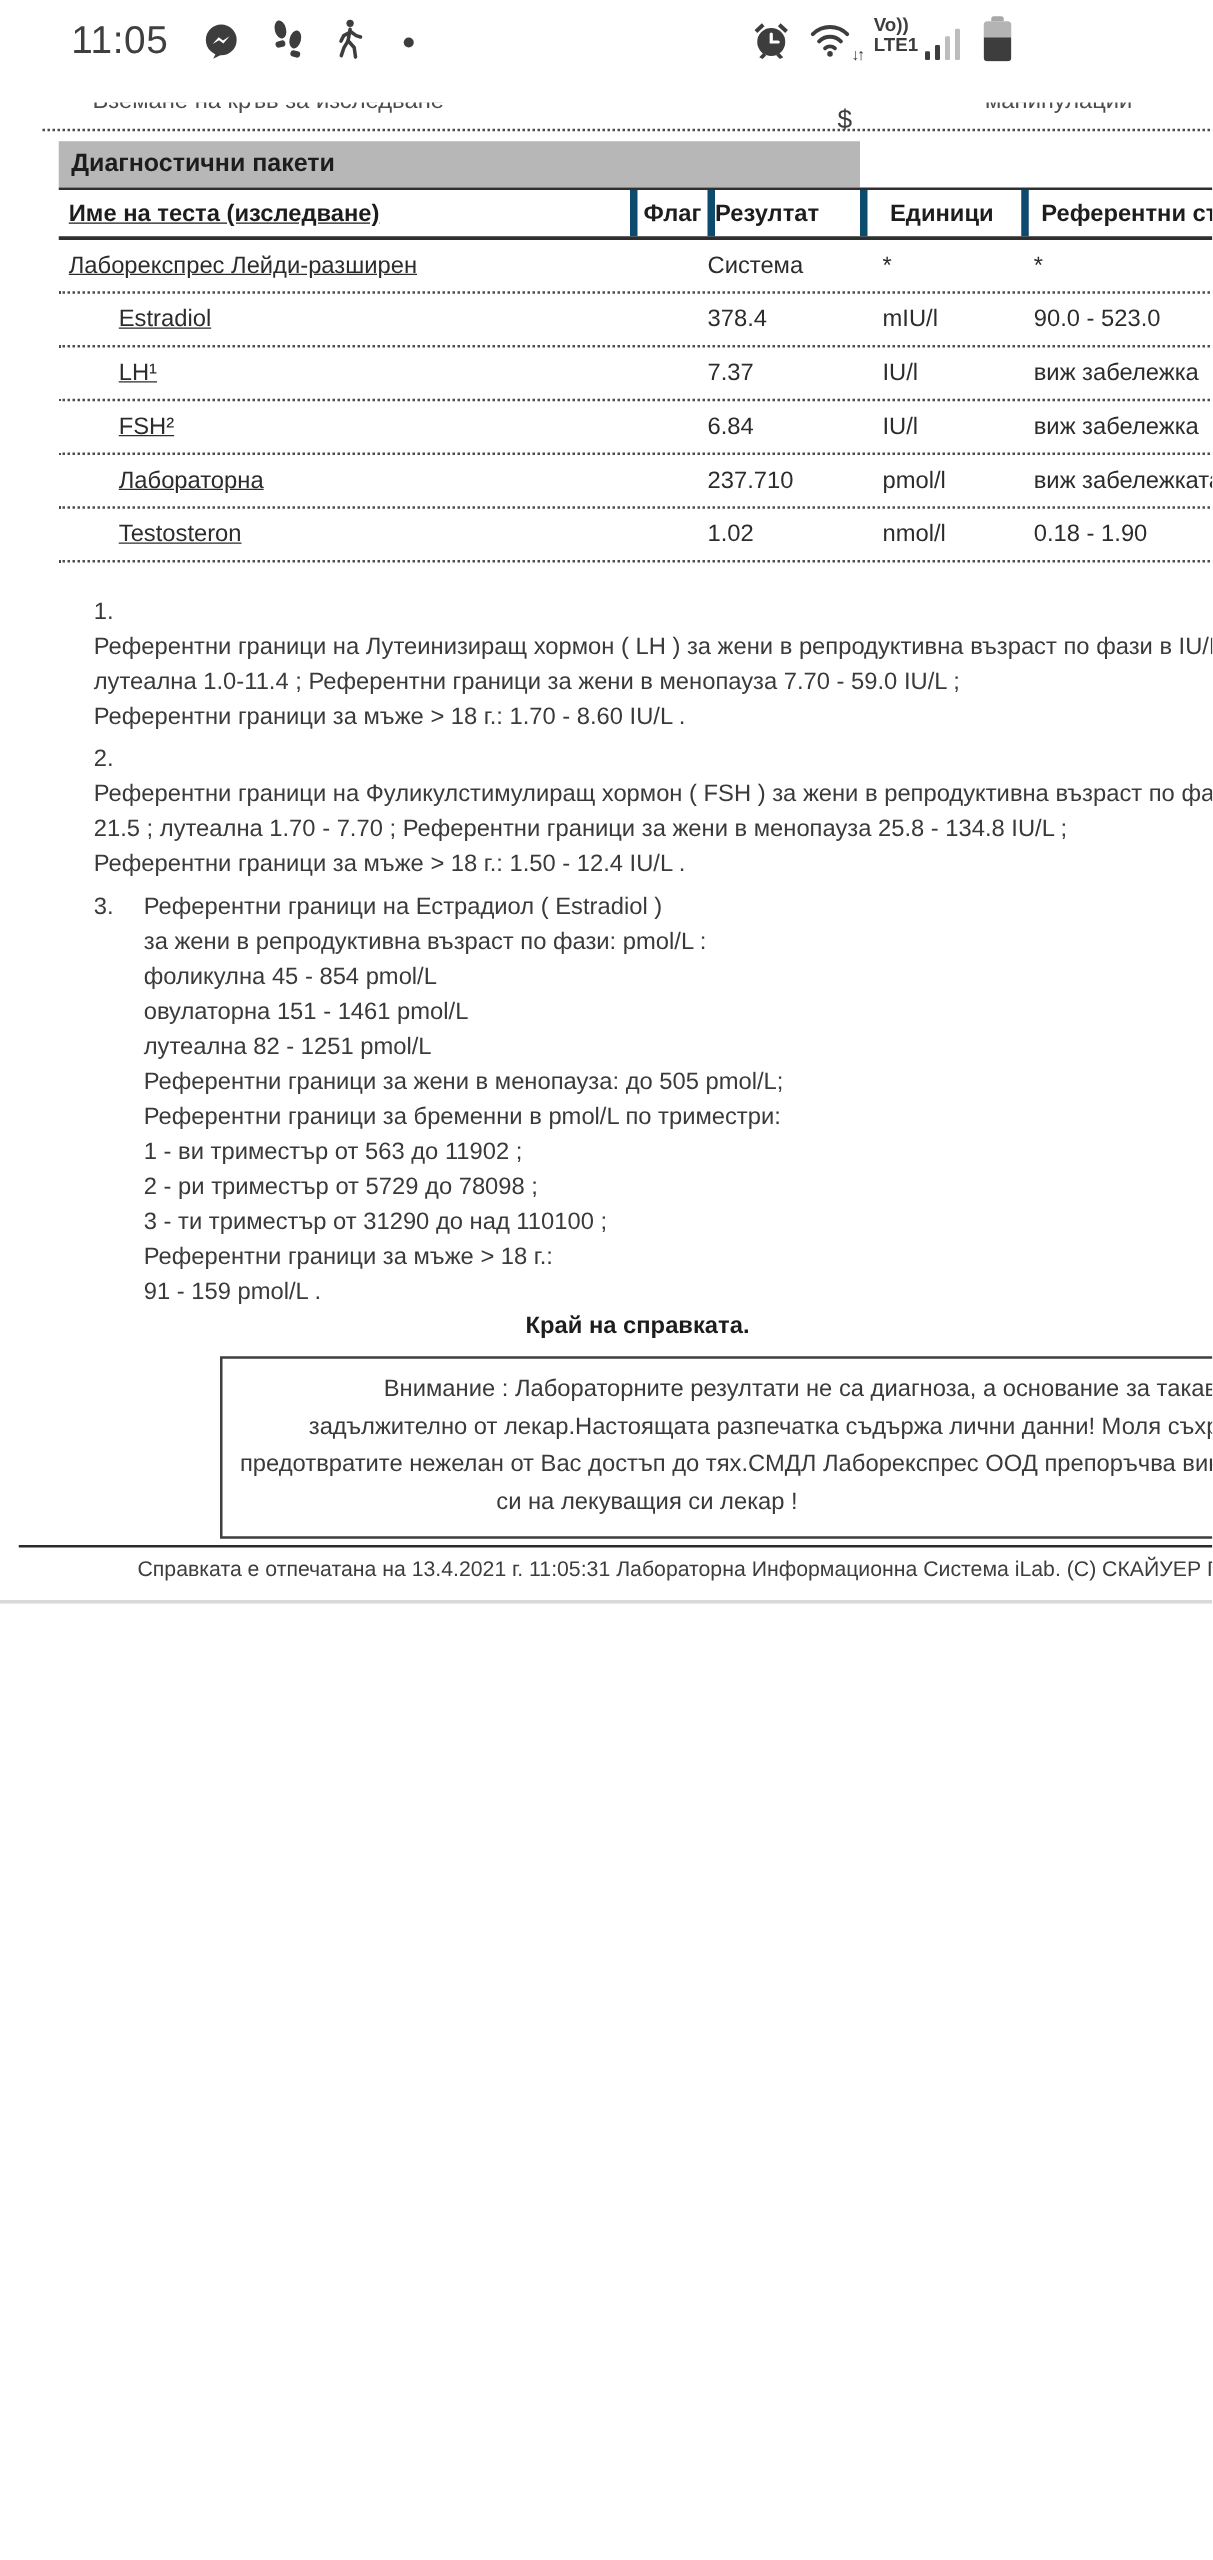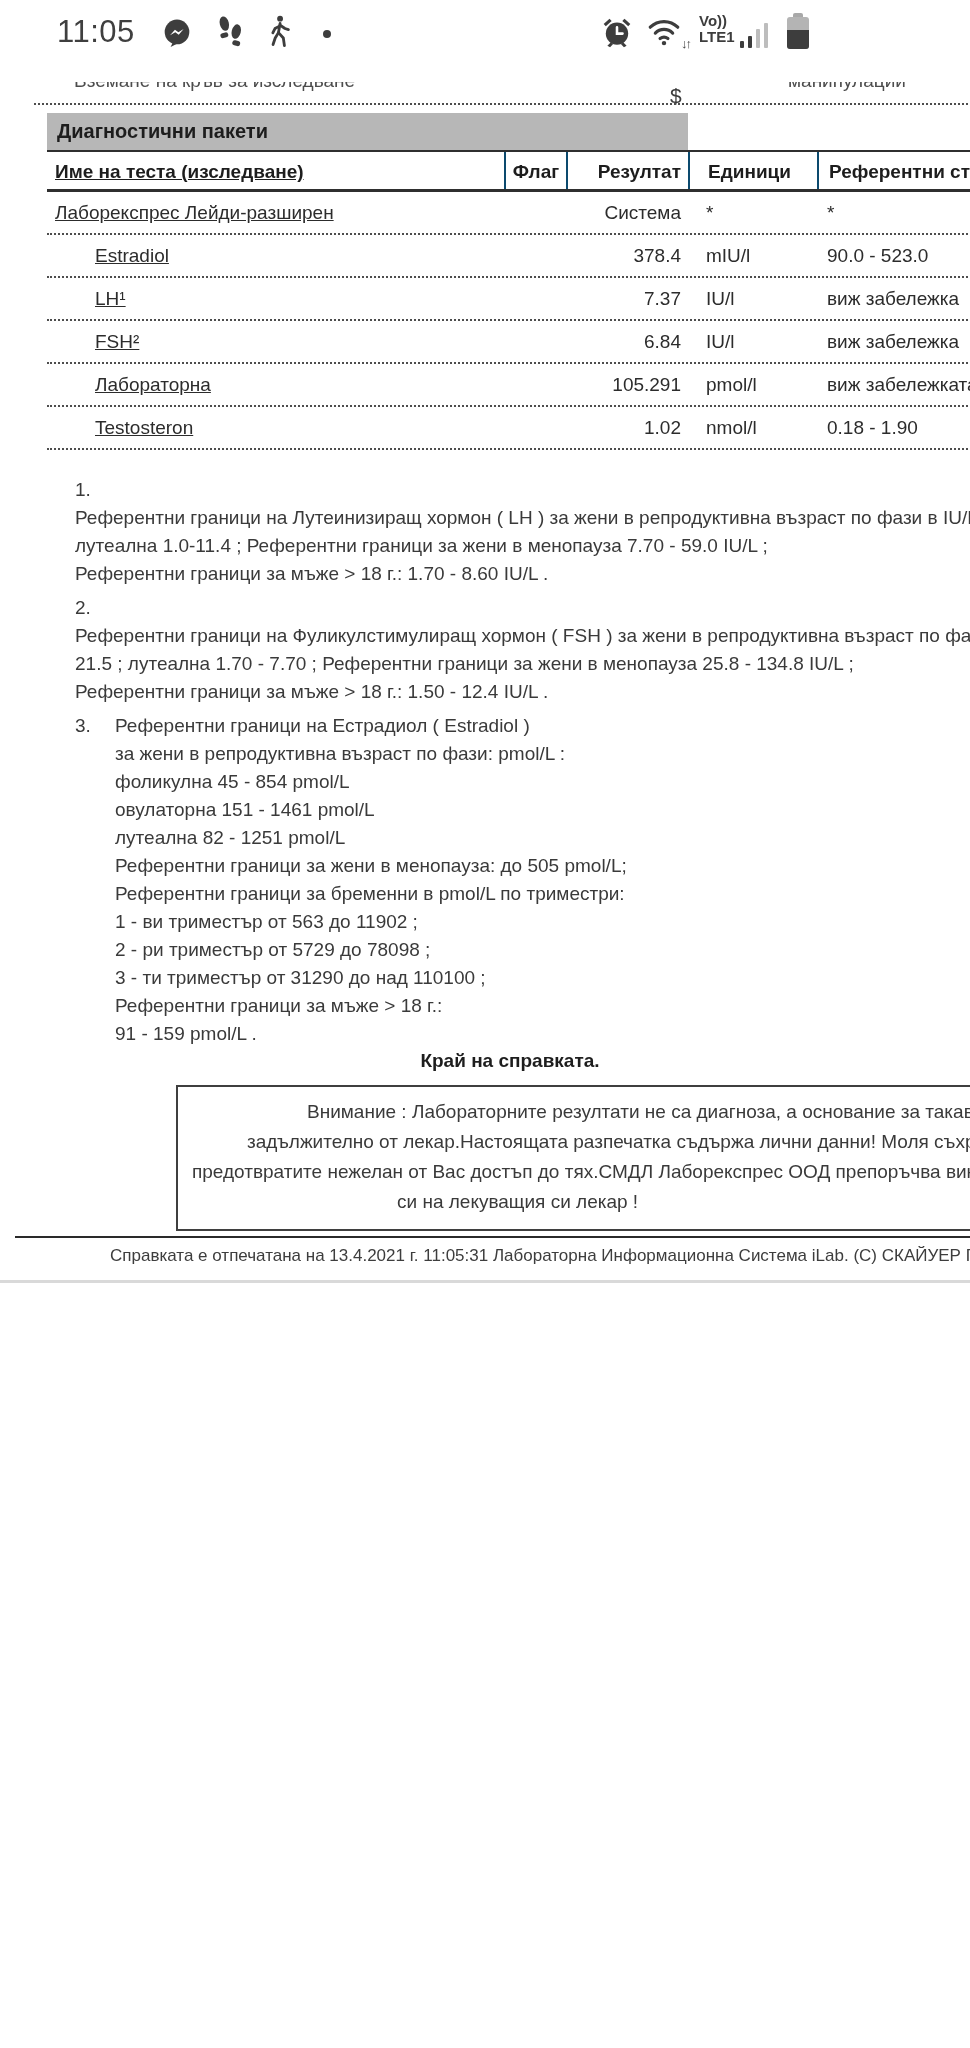--- a/index.html
+++ b/index.html
@@ -37,28 +37,28 @@
   .frag-right { top:20px; left:788px; width:180px; }
   .dollar { position:absolute; top:22px; left:670px; font-size:21px; color:#3d3d3d; }
   .dotline-top { position:absolute; top:41px; left:34px; width:1210px; border-top:2px dotted #4d4d4d; }
 
   .section-title { position:absolute; top:51px; left:47px; width:641px; height:37px; background:#b7b7b7;
                    font-size:20px; font-weight:bold; color:#1d1d1d; line-height:37px; padding-left:10px; }
 
   .table { position:absolute; top:88px; left:47px; width:1160px; font-size:19px; color:#2c2c2c; }
   .thead { display:flex; height:42px; border-top:2px solid #2f2f2f; border-bottom:3px solid #2f2f2f; font-weight:bold; color:#1d1d1d; }
   .thead .c { line-height:39px; }
-  .thead .c + .c { border-left:2px solid #0c4a6e; }
+  .thead .c + .c { border-left:6px solid #0c4a6e; }
   .trow { display:flex; height:43px; border-bottom:2px dotted #4d4d4d; }
   .trow .c { line-height:41px; }
   .c { overflow:hidden; white-space:nowrap; }
   .c1 { width:457px; padding-left:8px;text-decoration:underline; }
   .c1.ind { padding-left:48px; }
   .c2 { width:62px; text-align:center; }
-  .c3 { width:122px; text-align:right; padding-right:7px; }
+  .c3 { width:122px; text-align:left; padding-right:7px; }
   .c4 { width:129px; padding-left:18px; }
   .c5 { width:390px; padding-left:10px; }
 
   .notes { position:absolute; top:414px; left:75px; width:1160px; font-size:19px; color:#3a3a3a; line-height:28px; }
   .note { margin-bottom:6px; }
   .nline { white-space:nowrap; }
   .note.inline { position:relative; margin-bottom:0; }
   .note.inline .nnum { position:absolute; left:0; top:0; }
   .note.inline .nlines { margin-left:40px; }
 
@@ -201,21 +201,21 @@
           <div class="trow">
             <div class="c c1 ind">FSH²</div>
             <div class="c c2"></div>
             <div class="c c3">6.84</div>
             <div class="c c4">IU/l</div>
             <div class="c c5">виж забележка</div>
           </div>
           <div class="trow">
             <div class="c c1 ind">Лабораторна</div>
             <div class="c c2"></div>
-            <div class="c c3">105.291</div>
+            <div class="c c3">237.710</div>
             <div class="c c4">pmol/l</div>
             <div class="c c5">виж забележката</div>
           </div>
           <div class="trow">
             <div class="c c1 ind">Testosteron</div>
             <div class="c c2"></div>
             <div class="c c3">1.02</div>
             <div class="c c4">nmol/l</div>
             <div class="c c5">0.18 - 1.90</div>
           </div>

